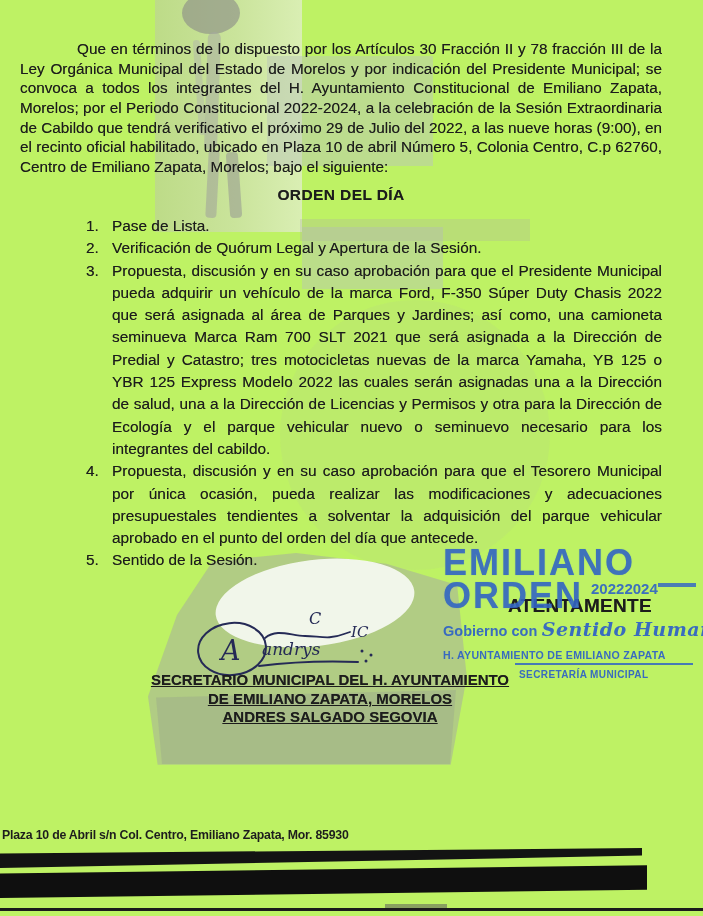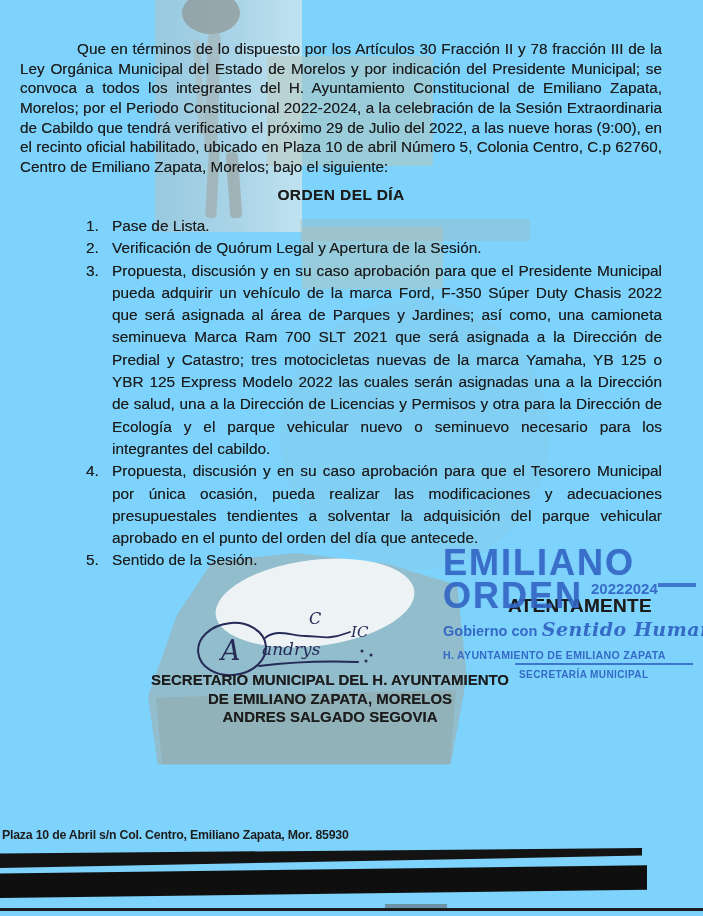--- a/index.html
+++ b/index.html
@@ -1,19 +1,19 @@
 <!DOCTYPE html>
 <html><head>
 <meta charset="utf-8">
 <style>
   html,body{margin:0;padding:0;background:#e8e8e8;}
   .page{
     position:relative;
     width:703px;height:916px;
-    background:#7dd3fc;
+    background:#bef264;
     overflow:hidden;
     font-family:"Liberation Sans",sans-serif;
     color:#1b1b1b;
   }
   
   .ink{ color:#1c1c1c; text-shadow:0 0 .6px rgba(20,20,20,.55); }
 
   
   .wm{ position:absolute; pointer-events:none; }
   .wm-strip{ left:155px; top:0; width:147px; height:232px;
@@ -65,20 +65,21 @@
   .atentamente{
     position:absolute; left:12px; top:595px; width:640px;
     text-align:right; font-weight:bold; font-size:19px; letter-spacing:.3px;
   }
   .signature-svg{ position:absolute; left:115px; top:598px; }
 
   .secretary{
     position:absolute; left:60px; top:671px; width:540px;
     text-align:center; font-weight:bold; font-size:15px; line-height:18.5px;
     z-index:5;
+    text-decoration:underline;
   }
 
   
   .stamp{ position:absolute; left:443px; top:546px; width:258px; z-index:3; }
   .stamp .t1,.stamp .t2{
     font-weight:bold; font-size:36px; line-height:33px; letter-spacing:2px;
     color:var(--stamp-blue); opacity:.9; text-shadow:0 0 1px rgba(48,100,200,.5);
   }
   .stamp-row{ display:flex; align-items:flex-start; }
   .stamp .years{ margin-left:8px; margin-top:2px; display:flex; flex-direction:row;

